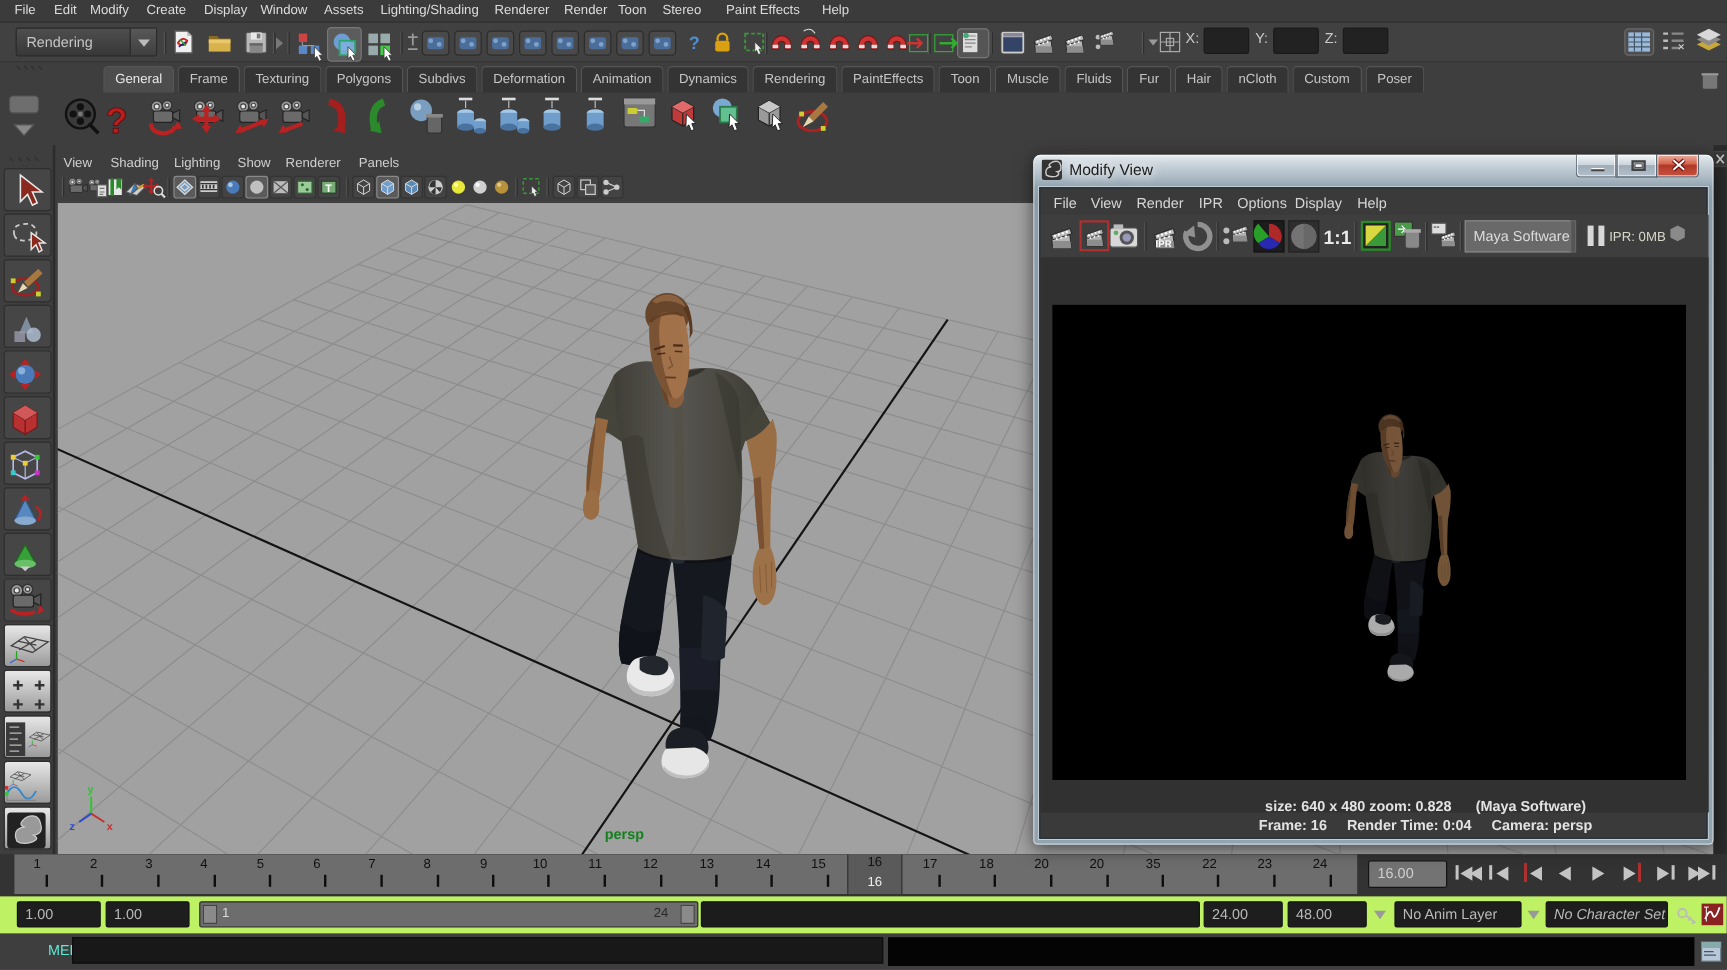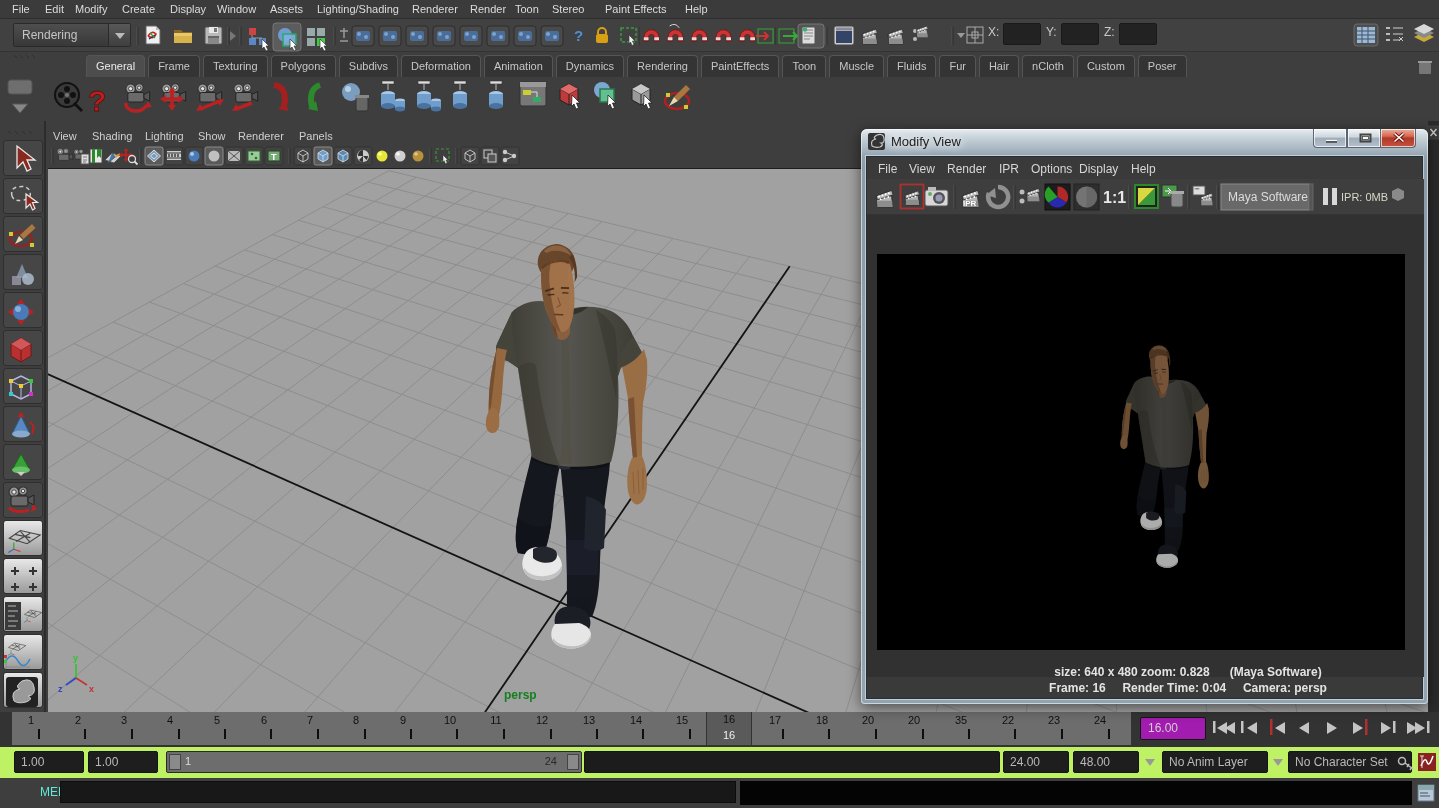--- a/index.html
+++ b/index.html
@@ -32,21 +32,21 @@
 #pmenu{position:absolute;left:0;top:0px;height:23px;color:#cfcfcf;font-size:11px;}
 #pmenu span{position:absolute;top:9px;}
 #picons{position:absolute;left:0px;top:24px;width:1380px;height:23px;}
 #vp{position:absolute;left:0px;top:47px;width:1380px;height:544px;}
 #rightstrip{position:absolute;left:1428px;top:0;width:11px;height:591px;background:#2b2b2b;}
 
 #timeline{left:0;top:712px;width:1439px;height:35px;background:#333;}
 #tlslider{position:absolute;left:12px;top:0px;width:1119px;height:33px;background:#6d6d6d;}
 .tlnum{position:absolute;top:2px;width:40px;text-align:center;font-size:11px;color:#111;}
 .tick{position:absolute;top:17px;width:2px;height:10px;background:#0e0e0e;}
-#tfield{position:absolute;left:1140px;top:5px;width:66px;height:23px;background:#a21caf;border:1px solid #141414;
+#tfield{position:absolute;left:1140px;top:5px;width:66px;height:23px;background:#737373;border:1px solid #141414;
  border-radius:2px;color:#cfcfcf;font-size:12px;line-height:21px;padding-left:7px;}
 
 #rangebar{left:0;top:747px;width:1439px;height:31px;background:#bef264;}
 .rfield{position:absolute;top:4px;height:22px;background:#1e1e1e;border:1px solid #151515;border-radius:2px;
  color:#b9b9b9;font-size:12px;line-height:20px;padding-left:6px;}
 #rtrack{position:absolute;left:166px;top:4px;width:416px;height:22px;background:#6d6d6d;border:1px solid #2a2a2a;
  border-radius:2px;color:#ddd;font-size:11px;}
 
 #cmdline{left:0;top:778px;width:1439px;height:30px;background:#3e3e3e;}
 #mel{position:absolute;left:40px;top:7px;color:#5eead4;font-size:12px;}
@@ -886,21 +886,21 @@
       <div style="position:absolute;left:584px;top:4px;width:416px;height:22px;background:#1c1c1c;border:1px solid #141414;border-radius:2px;"></div>
       <div class="rfield" style="left:1003px;width:66px;">24.00</div>
       <div class="rfield" style="left:1073px;width:66px;">48.00</div>
       <svg class="abs" style="left:1142px;top:10px" width="18" height="12">
         <path d="M3 2 h10 l-5 7 Z" fill="#999"></path>
       </svg>
       <div class="rfield" style="left:1162px;width:106px;">No Anim Layer</div>
       <svg class="abs" style="left:1270px;top:10px" width="18" height="12">
         <path d="M3 2 h10 l-5 7 Z" fill="#999"></path>
       </svg>
-      <div class="rfield" style="left:1288px;width:124px;">No Character Set</div>
+      <div class="rfield" style="left:1288px;width:102px;font-style:italic;">No Character Set</div>
       <svg class="abs" style="left:1396px;top:6px" width="20" height="20">
         <circle cx="6" cy="8" r="3.5" fill="none" stroke="#bbb" stroke-width="1.5"></circle>
         <path d="M9 10 l8 6 m-3 1 l2 -3 m-5 0 l2 -3" stroke="#bbb" stroke-width="1.5" fill="none"></path>
       </svg>
       <svg class="abs" style="left:1417px;top:5px" width="20" height="20">
         <rect x="1" y="1" width="18" height="18" fill="#8a2222"></rect>
         <path d="M4 14 q4 -10 6 -4 t6 -6" stroke="#fff" stroke-width="1.5" fill="none"></path>
         <path d="M3 4 l4 0 m-2 0 l0 12" stroke="#ddd"></path>
       </svg>
     </div>

